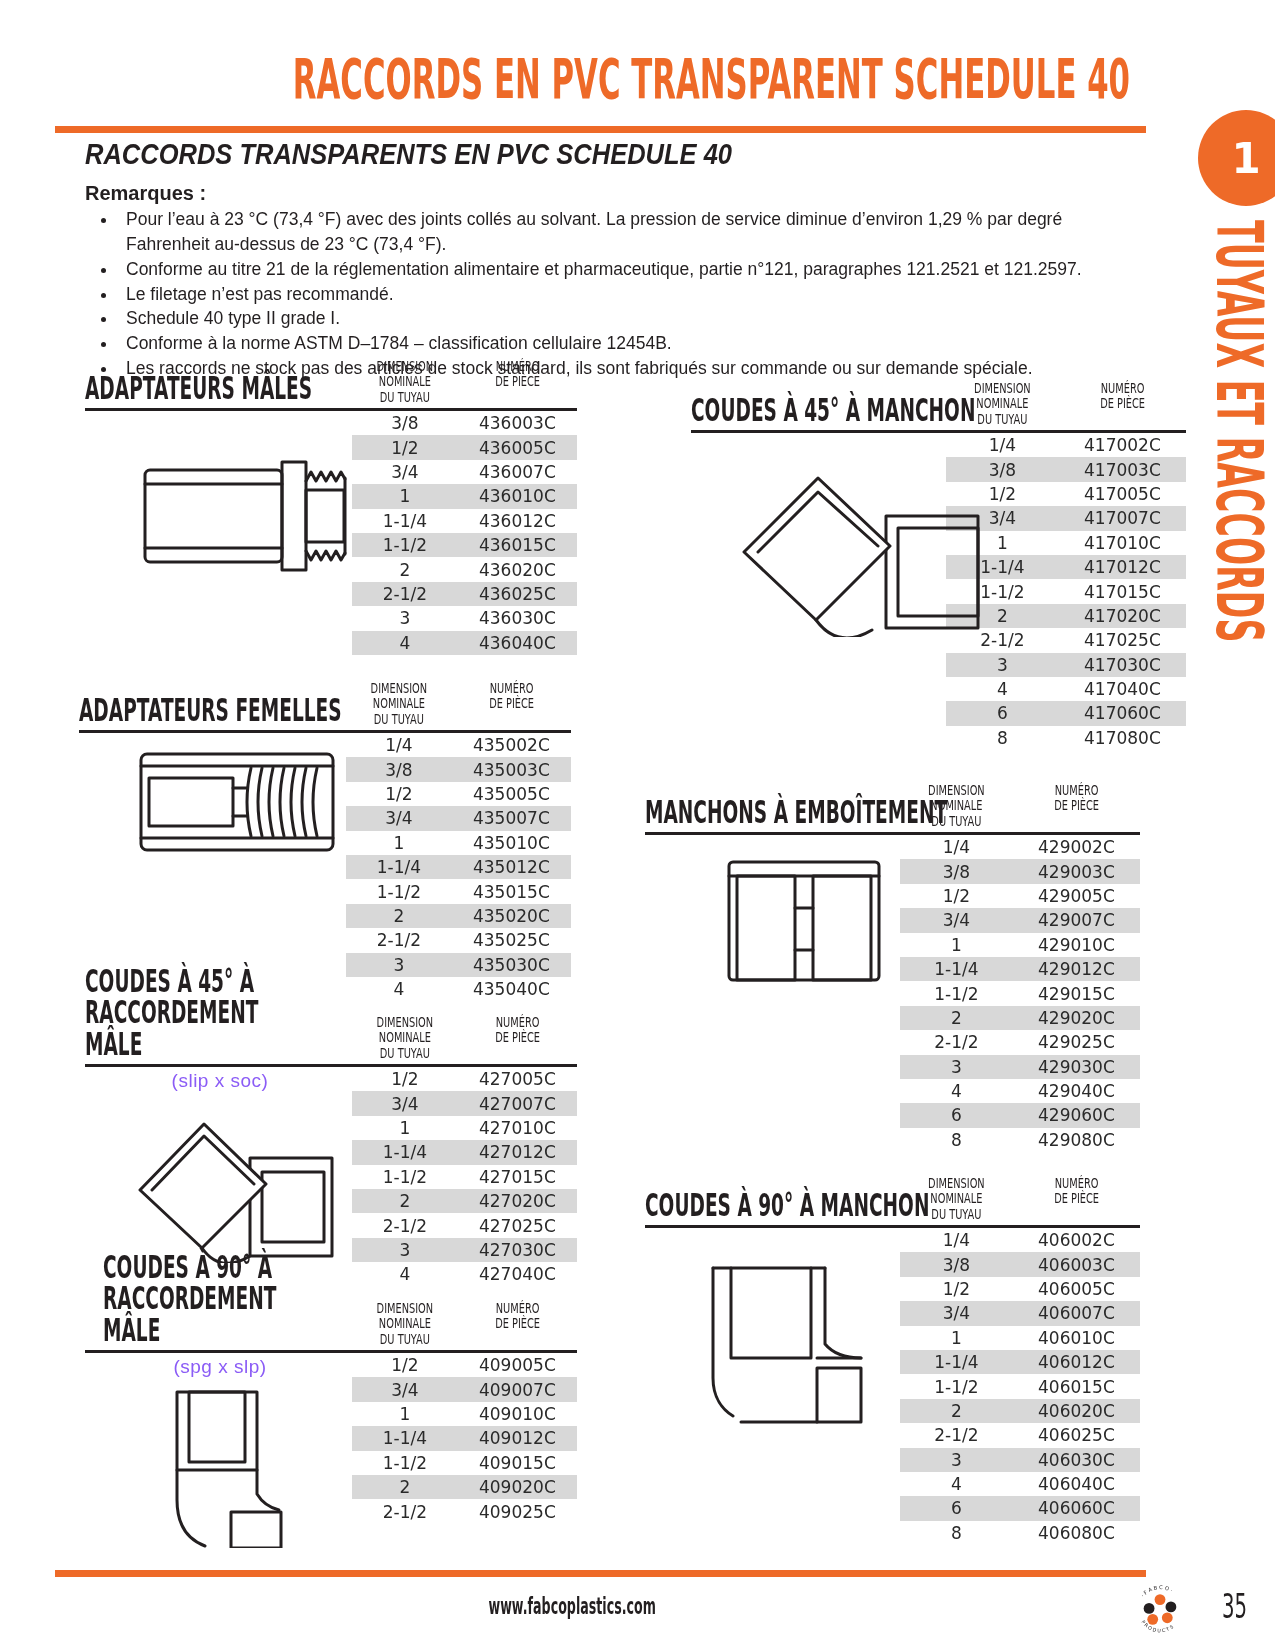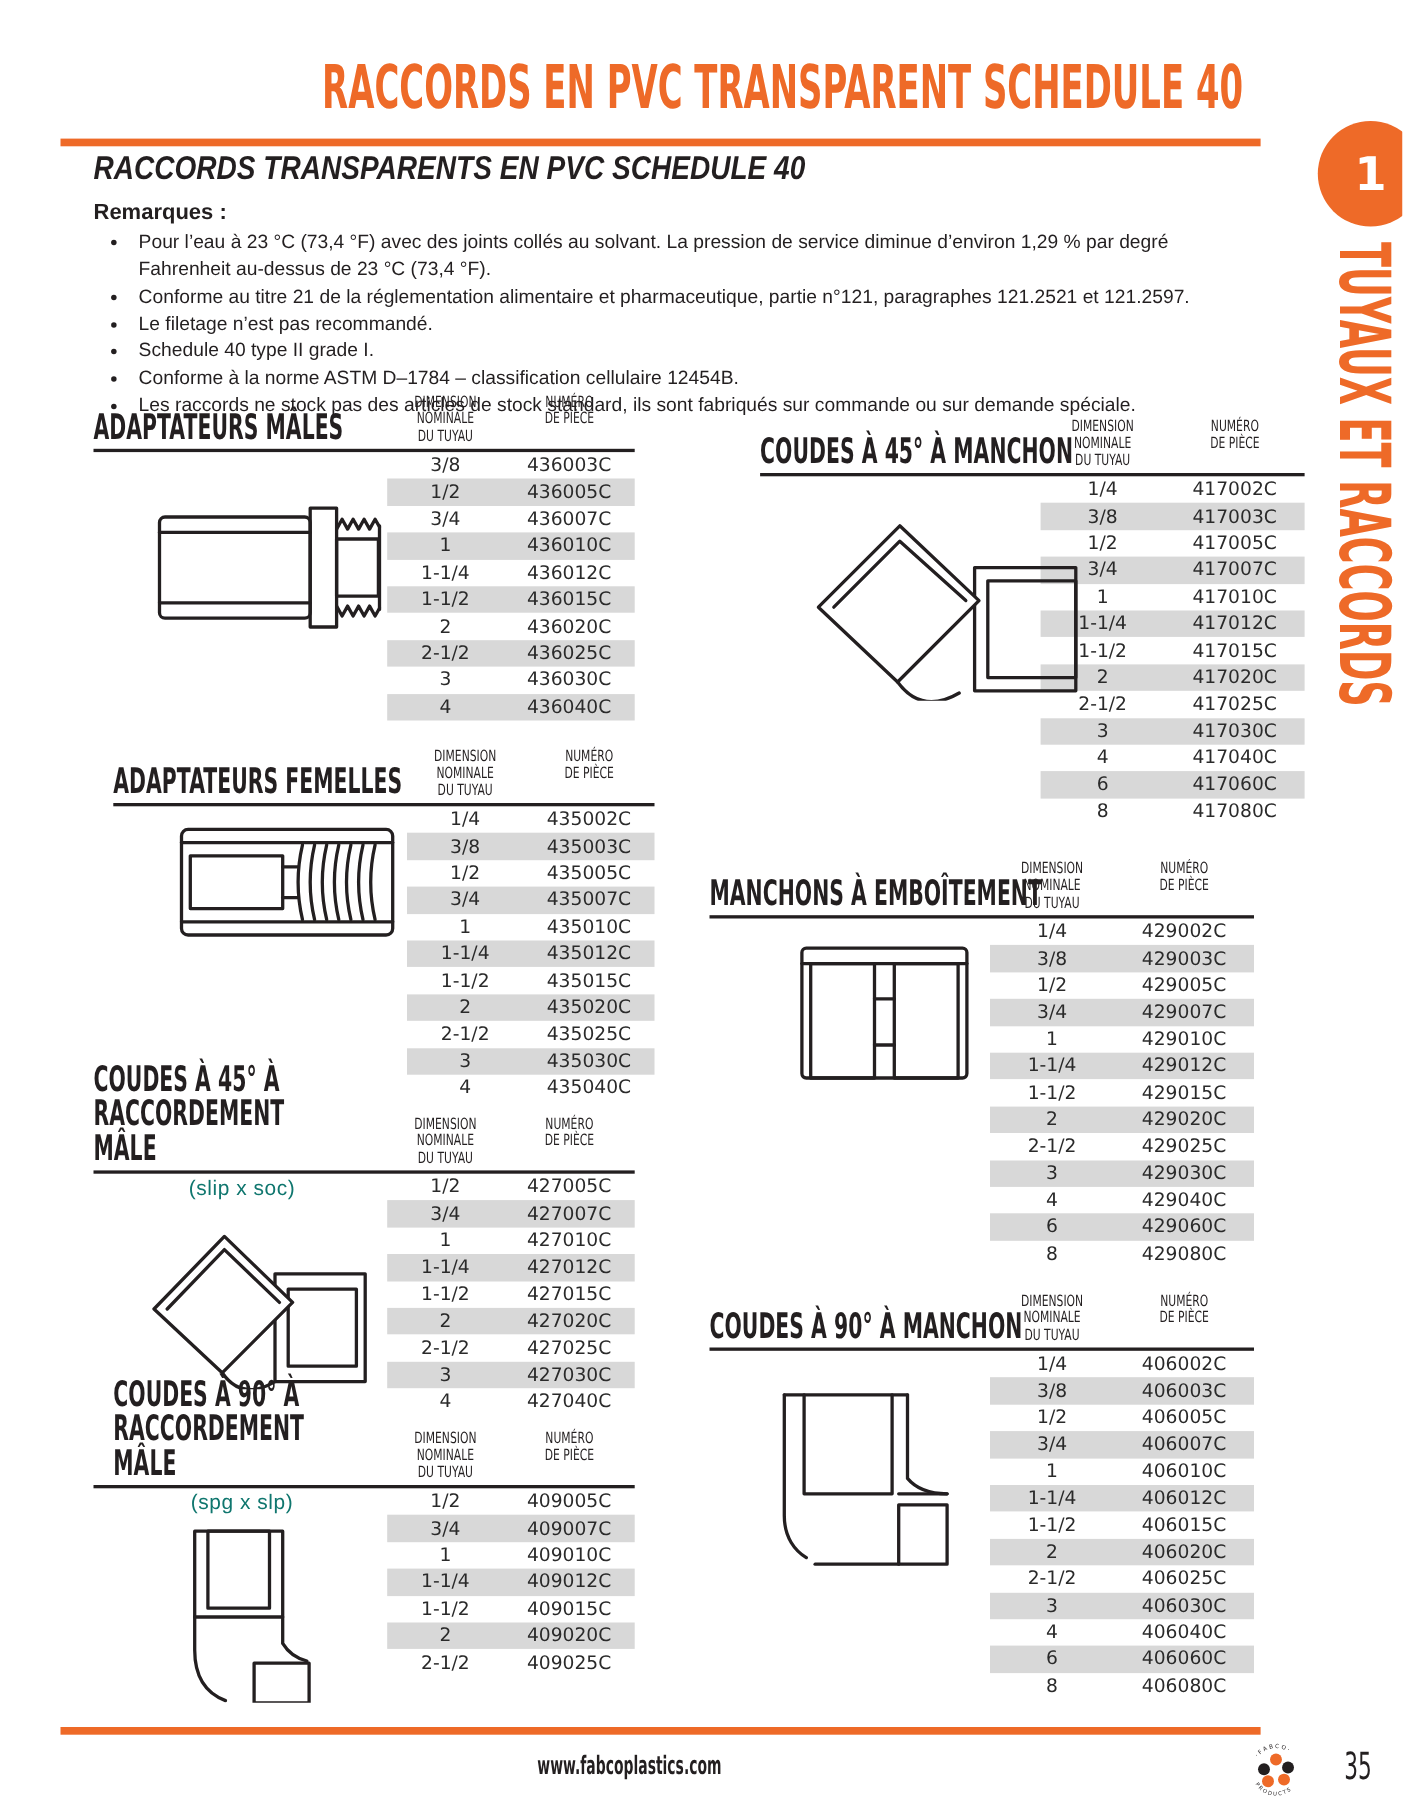--- a/index.html
+++ b/index.html
@@ -77,21 +77,21 @@
   .tr2 .rowsbox { width:240px; }
   .row {
     display:flex; height:24.4px; align-items:center;
     font-family:"DejaVu Sans", sans-serif; font-size:17px; color:#2a2a2a;
   }
   .row.alt { background:#D8D8D8; }
   .cell0 { flex:0 0 47%; text-align:center; }
   .cell1 { flex:1; text-align:center; }
   .tsub {
     position:absolute; left:55px; width:160px; text-align:center;
-    font-size:19px; letter-spacing:0.5px; color:#0f766e;
+    font-size:19px; letter-spacing:0.5px; color:#8b5cf6;
   }
   .draw { position:absolute; }
   .draw path, .draw rect, .draw line {
     stroke:#231F20; stroke-width:3; fill:none; stroke-linejoin:round; stroke-linecap:round;
   }
   .draw .wfill { fill:#ffffff; }
 
   
   .website {
     position:absolute; left:430px; top:1593px; width:260px; margin:0;
@@ -191,21 +191,21 @@
       <line x1="5" y1="36" x2="142" y2="36"></line>
       <line x1="5" y1="100" x2="142" y2="100"></line>
       <rect x="142" y="14" width="24" height="108"></rect>
       <path d="M166,33 l5,-9 5,9 5,-9 5,9 5,-9 5,9 5,-9 4,7"></path>
       <path d="M166,103 l5,9 5,-9 5,9 5,-9 5,9 5,-9 5,9 4,-7"></path>
       <path d="M205,30 v76"></path>
       <rect x="166" y="42" width="38" height="52"></rect>
     </svg>
   </section>
 
-  <section class="tbl tl" style="left:103px; top:688px; width:492px;">
+  <section class="tbl tl" style="left:79px; top:688px; width:492px;">
     <div class="thead" style="height:42px;">
       <h3 class="ttitle">ADAPTATEURS FEMELLES</h3>
       <div class="cheads">
         <div class="chead c0">
           <div>DIMENSION NOMINALE</div>
             <div>DU TUYAU</div>
         </div>
         <div class="chead c1">
           <div>NUMÉRO</div>
             <div>DE PIÈCE</div>

